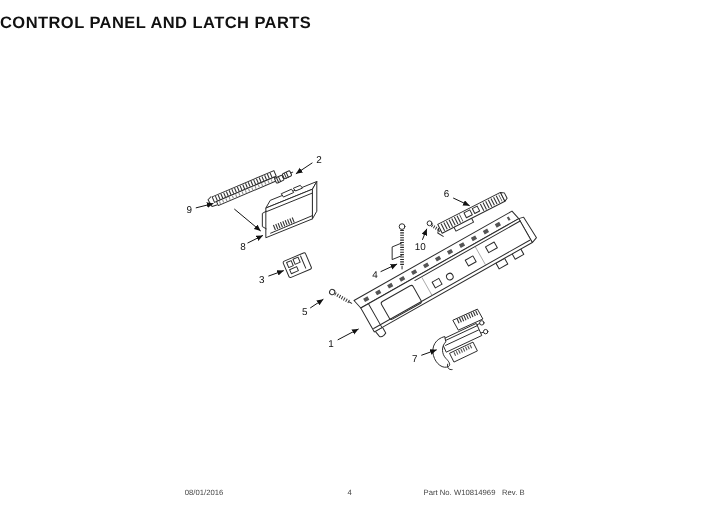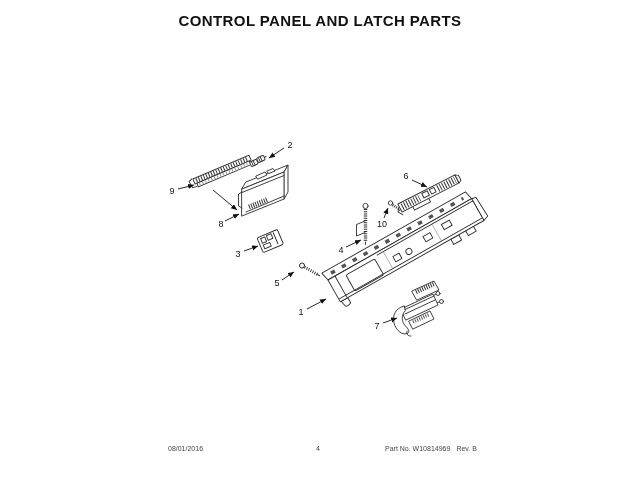--- a/index.html
+++ b/index.html
@@ -1,21 +1,21 @@
 <!DOCTYPE html>
 <html><head>
 <meta charset="utf-8">
 <style>
   html,body{margin:0;padding:0;background:#e8e8e8;}
   .page{
     position:relative;width:640px;height:480px;background:#ffffff;overflow:hidden;
     font-family:"Liberation Sans", sans-serif;
   }
   .page-title{
-    position:absolute;top:13px;left:0;width:100%;text-align:center;
+    position:absolute;top:13px;left:0;width:100%;text-align:left;
     font-size:15px;line-height:16px;font-weight:700;letter-spacing:.4px;color:#111;
   }
   .diagram-svg{position:absolute;left:0;top:0;}
   
   .ln{stroke:#2b2b2b;stroke-width:.9;fill:none;stroke-linejoin:round;stroke-linecap:round;}
   .fw{fill:#fff;}
   .callout-num{font-family:"Liberation Sans",sans-serif;font-size:9px;fill:#111;text-anchor:middle;}
   .callout-arrow{stroke:#111;stroke-width:.9;fill:none;}
   .footer{position:absolute;top:445px;left:0;width:100%;height:10px;
     font-size:7px;line-height:8px;color:#454545;}

